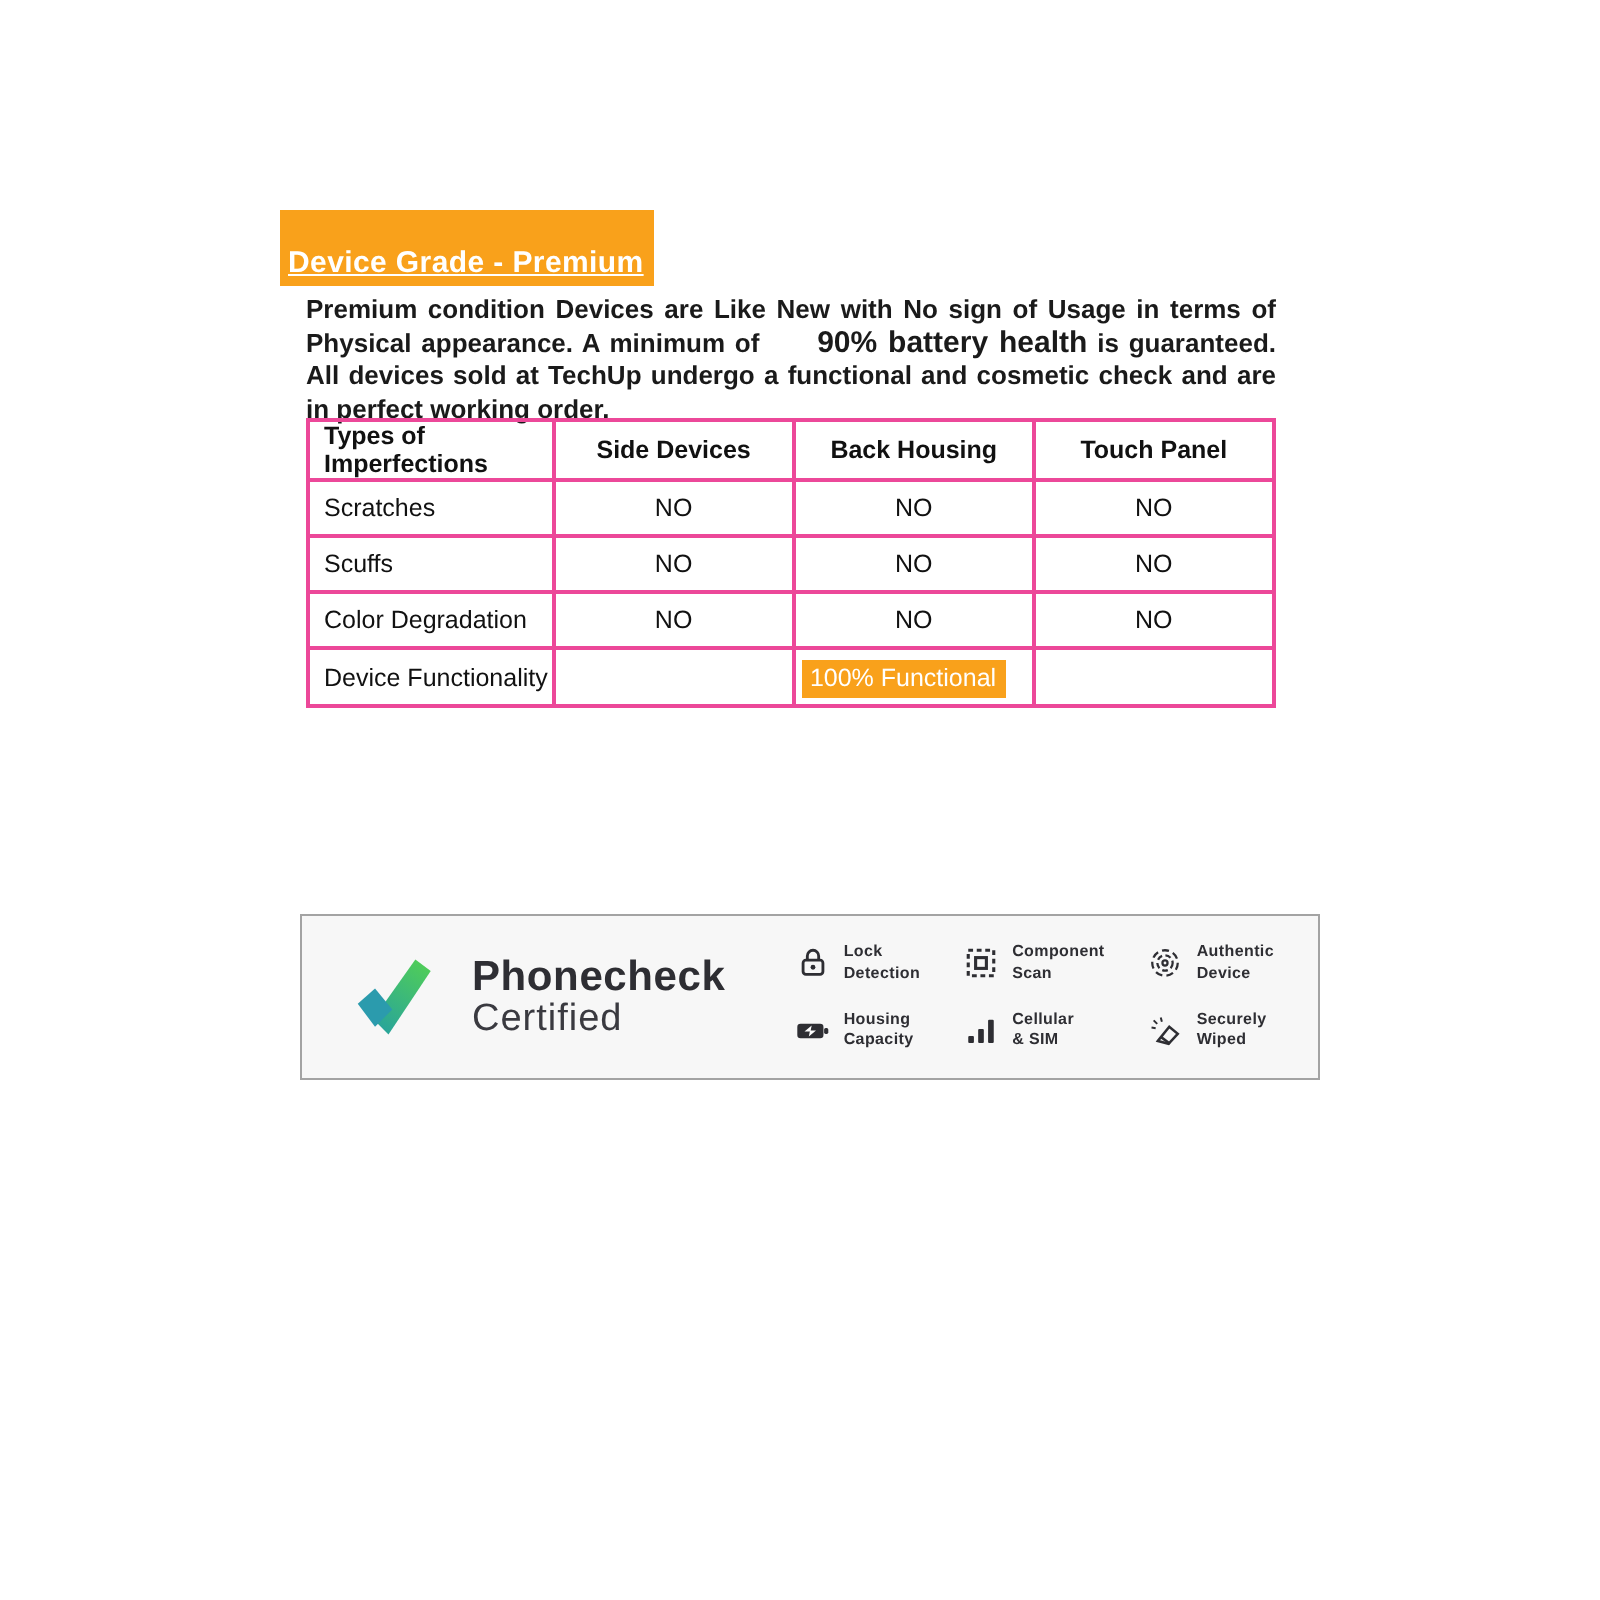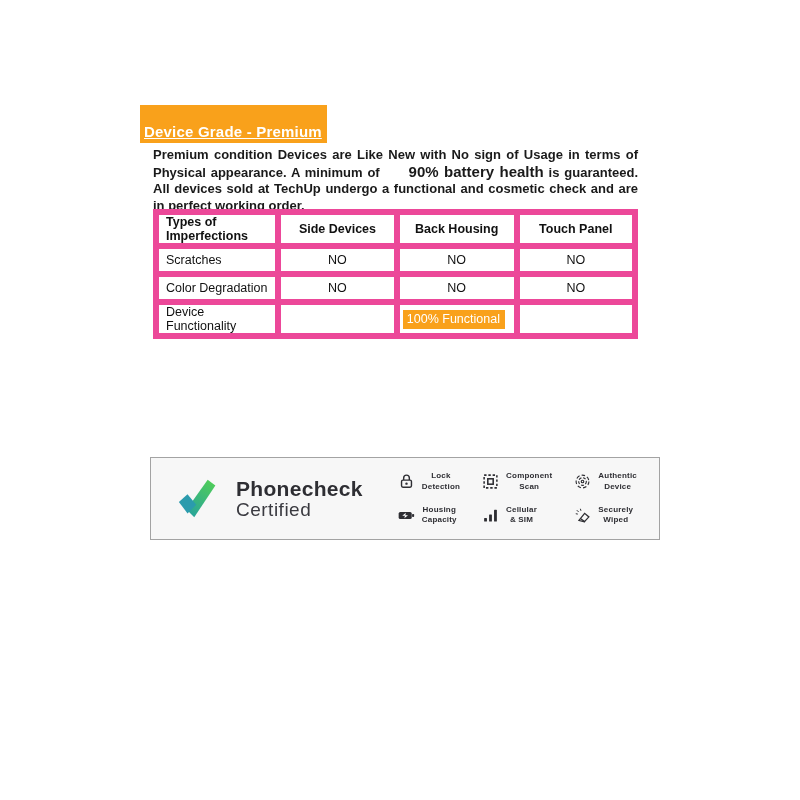--- a/index.html
+++ b/index.html
@@ -21,21 +21,21 @@
     text-align: justify; color: #1a1a1a;
   }
   .doc-paragraph .big-text { font-size: 15px; margin-left: 24px; }
 
   table.grade-table {
     position: absolute; left: 153px; top: 209px; width: 485px;
     border-collapse: collapse;
     font-size: 12.5px; color: #111;
   }
   .grade-table th, .grade-table td {
-    border: 6px solid #ec4899;
+    border: 2px solid #ec4899;
     vertical-align: middle;
     padding: 0;
   }
   .grade-table th { font-weight: bold; height: 21px; text-align: center; }
   .grade-table th.col-label { text-align: left; padding-left: 7px; }
   .grade-table td { height: 28px; text-align: center; font-weight: normal; }
   .grade-table td.col-label { text-align: left; padding-left: 7px; }
   .grade-table col.c1 { width: 123px; }
   .grade-table col.c2 { width: 121px; }
   .grade-table col.c3 { width: 120px; }
@@ -66,21 +66,21 @@
     font-size: 19px; font-weight: normal; color: #3a3a40; letter-spacing: 0.5px;
     line-height: 1.05;
   }
 
   .cert-features {
     display: grid;
     grid-template-columns: auto auto auto;
     column-gap: 22px; row-gap: 13px;
     margin-left: auto; margin-right: 22px;
   }
-  .feature { display: flex; align-items: center; gap: 7px; text-align: center; }
+  .feature { display: flex; align-items: center; gap: 7px; }
   .feature-icon { width: 17px; height: 17px; flex: 0 0 auto; display: block; }
   .feature-icon svg { display: block; width: 100%; height: 100%; }
   .feature-label {
     font-size: 8px; font-weight: bold; color: #2e2e33; line-height: 1.3;
     letter-spacing: 0.2px;
   }
 </style>
 </head>
 <body>
 
@@ -99,20 +99,26 @@
     <tr>
       <th class="col-label">Types of Imperfections</th>
       <th>Side Devices</th>
       <th>Back Housing</th>
       <th>Touch Panel</th>
     </tr>
   </thead>
   <tbody>
     <tr>
       <td class="col-label">Scratches</td>
+      <td>NO</td>
+      <td>NO</td>
+      <td>NO</td>
+    </tr>
+    <tr>
+      <td class="col-label">Scuffs</td>
       <td>NO</td>
       <td>NO</td>
       <td>NO</td>
     </tr>
     <tr>
       <td class="col-label">Color Degradation</td>
       <td>NO</td>
       <td>NO</td>
       <td>NO</td>
     </tr>

